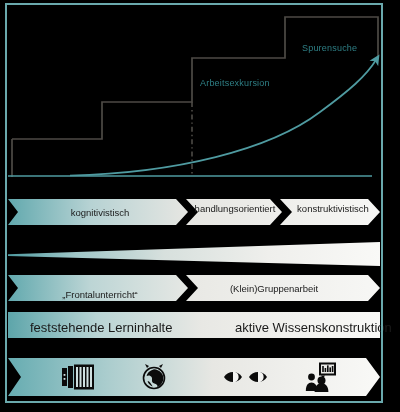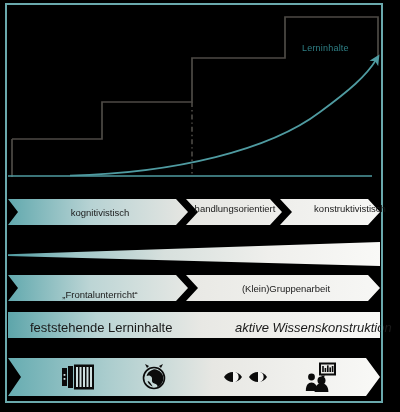--- a/index.html
+++ b/index.html
@@ -65,21 +65,22 @@
 
       <path d="M12,139 L12,177 M12,139 L102,139 L102,102 L192,102 L192,58 L285,58 L285,17 L378,17 L378,57" fill="none" stroke="#4d4a45" stroke-width="1.7" stroke-linejoin="miter" stroke-linecap="butt"></path>
 
       <path d="M192,102 L192,176" fill="none" stroke="#4d4a45" stroke-width="1.6" stroke-dasharray="5,3,1.4,3"></path>
 
       <path d="M8,176 L372,176" fill="none" stroke="#4f9ba1" stroke-width="1.6"></path>
 
       <path d="M70,175.5 C175,173 270,150 320,112 C350,90 366,76 376,60" fill="none" stroke="#4f9ba1" stroke-width="1.7" marker-end="url(#arrowhead)"></path>
     </svg>
 
-    <div class="steplabel" style="left:302px;top:43px;">Lerninhalte</div>
+    <div class="steplabel" style="left:200px;top:78px;">Arbeitsexkursion</div>
+    <div class="steplabel" style="left:302px;top:43px;">Spurensuche</div>
   </div>
 
   <div class="band chevwrap" id="band-approach" style="left:8px;top:199px;width:372px;height:26px;align-items:center;">
     <svg width="372" height="26" viewBox="0 0 372 26">
       <defs>
         <linearGradient id="gradApproach" x1="0" y1="0" x2="1" y2="0">
           <stop offset="0%" stop-color="#62a9ae"></stop>
           <stop offset="22%" stop-color="#b6d2d3"></stop>
           <stop offset="48%" stop-color="#e6e6e2"></stop>
           <stop offset="100%" stop-color="#f7f7f5"></stop>
@@ -88,21 +89,21 @@
       <path d="M0,0 L360,0 L372,13 L360,26 L0,26 L10,13 Z" fill="url(#gradApproach)"></path>
       <path d="M178,0 L190,13 L178,26 L168,26 L180,13 L168,0 Z" fill="#000"></path>
       <path d="M272,0 L284,13 L272,26 L262,26 L274,13 L262,0 Z" fill="#000"></path>
     </svg>
     <div class="chev" style="position:absolute;left:12px;top:0;width:160px;height:26px;">
       <span>kognitivistisch</span>
     </div>
     <div class="chev" style="position:absolute;left:190px;top:0;width:74px;height:18px;">
       <span>handlungsorientiert</span>
     </div>
-    <div class="chev" style="position:absolute;left:302px;top:0;width:80px;height:18px;">
+    <div class="chev" style="position:absolute;left:285px;top:0;width:80px;height:18px;">
       <span>konstruktivistisch</span>
     </div>
   </div>
 
   <div id="wedge" style="left:8px;top:240px;width:372px;height:30px;">
     <svg width="372" height="30" viewBox="0 0 372 30">
       <defs>
         <linearGradient id="gradWedge" x1="0" y1="0" x2="1" y2="0">
           <stop offset="0%" stop-color="#4f9ba1"></stop>
           <stop offset="18%" stop-color="#9fc6c7"></stop>
@@ -124,39 +125,39 @@
           <stop offset="50%" stop-color="#e9e9e5"></stop>
           <stop offset="100%" stop-color="#f7f7f5"></stop>
         </linearGradient>
       </defs>
       <path d="M0,0 L360,0 L372,13 L360,26 L0,26 L10,13 Z" fill="url(#gradSocial)"></path>
       <path d="M178,0 L190,13 L178,26 L168,26 L180,13 L168,0 Z" fill="#000"></path>
     </svg>
     <div class="chev" style="position:absolute;left:12px;top:0;width:160px;height:38px;">
       <span>„Frontalunterricht“</span>
     </div>
-    <div class="chev" style="position:absolute;left:192px;top:0;width:172px;height:26px;">
+    <div class="chev" style="position:absolute;left:180px;top:0;width:172px;height:26px;">
       <span>(Klein)Gruppenarbeit</span>
     </div>
   </div>
 
   <div id="contentbar" style="left:8px;top:312px;width:372px;height:26px;">
     <svg width="372" height="26" viewBox="0 0 372 26" style="position:absolute;left:0;top:0;">
       <defs>
         <linearGradient id="gradContent" x1="0" y1="0" x2="1" y2="0">
           <stop offset="0%" stop-color="#5da5aa"></stop>
           <stop offset="24%" stop-color="#b9d4d4"></stop>
           <stop offset="52%" stop-color="#e8e8e4"></stop>
           <stop offset="100%" stop-color="#f9f9f7"></stop>
         </linearGradient>
       </defs>
       <rect x="0" y="0" width="372" height="26" fill="url(#gradContent)"></rect>
     </svg>
     <div class="lbl" style="left:22px;top:8px;">feststehende Lerninhalte</div>
-    <div class="lbl" style="left:227px;top:8px;font-style:italic;">aktive Wissenskonstruktion</div>
+    <div class="lbl" style="left:227px;top:8px;">aktive Wissenskonstruktion</div>
   </div>
 
   <div id="iconband" style="left:8px;top:358px;width:372px;height:38px;">
     <svg width="372" height="38" viewBox="0 0 372 38" style="position:absolute;left:0;top:0;">
       <defs>
         <linearGradient id="gradIcons" x1="0" y1="0" x2="1" y2="0">
           <stop offset="0%" stop-color="#66acb1"></stop>
           <stop offset="26%" stop-color="#a9cccd"></stop>
           <stop offset="55%" stop-color="#e7e7e3"></stop>
           <stop offset="100%" stop-color="#f9f9f7"></stop>

